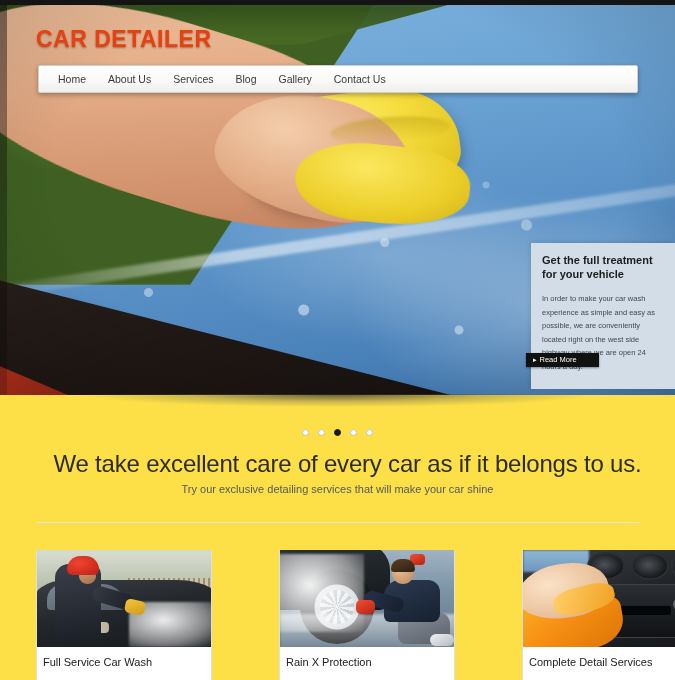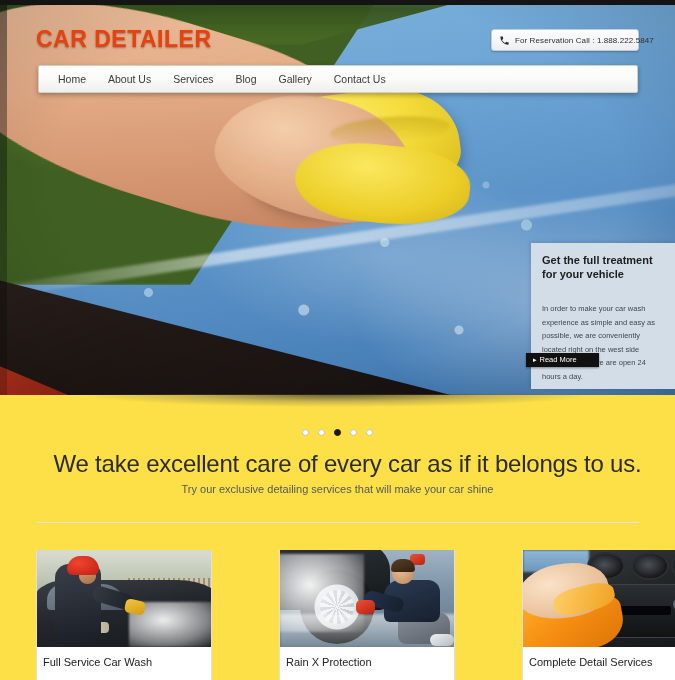--- a/index.html
+++ b/index.html
@@ -176,21 +176,21 @@
   }
 
   
   .caption {
     position:absolute; left:531px; top:238px; width:144px; height:146px;
     background:#d3dde7;
     padding:10px 11px 0 11px;
     box-shadow: -1px -1px 4px rgba(0,0,0,.12);
   }
   .caption-title {
-    font-size:11px; font-weight:bold; color:#1d1d1d; line-height:14px; margin-bottom:21px;
+    font-size:11px; font-weight:bold; color:#1d1d1d; line-height:14px; margin-bottom:11px;
   }
   .caption-body {
     font-size:7.5px; color:#3f4750; line-height:13.5px;
   }
   .readmore {
     position:absolute; left:-5px; top:110px; width:73px; height:14px;
     background:#111; color:#fff;
     font-size:7.5px; line-height:14px;
     padding-left:7px;
     white-space:nowrap; cursor:pointer;
@@ -360,26 +360,20 @@
       <div class="ph-hand"></div>
       <div class="ph-thumb"></div>
       <div class="ph-sponge2"></div>
       <div class="ph-sponge-fold"></div>
       <div class="ph-seam"></div>
       <div class="ph-vignette"></div>
     </div>
 
     <div class="logo">CAR DETAILER</div>
 
-    <div class="phone-pill">
-      <svg class="phone-icon" viewBox="0 0 24 24">
-        <path fill="currentColor" d="M6.6 10.8c1.4 2.8 3.8 5.1 6.6 6.6l2.2-2.2c.3-.3.7-.4 1-.2 1.1.4 2.3.6 3.6.6.6 0 1 .4 1 1V20c0 .6-.4 1-1 1C10.6 21 3 13.4 3 4c0-.6.4-1 1-1h3.5c.6 0 1 .4 1 1 0 1.2.2 2.4.6 3.6.1.4 0 .7-.2 1l-2.3 2.2z"></path>
-      </svg>
-      <span class="phone-text">For Reservation Call : 1.888.222.5847</span>
-    </div>
 
     <nav class="navbar">
       <span class="nav-item">Home</span>
       <span class="nav-item">About Us</span>
       <span class="nav-item">Services</span>
       <span class="nav-item">Blog</span>
       <span class="nav-item">Gallery</span>
       <span class="nav-item">Contact Us</span>
     </nav>
 

